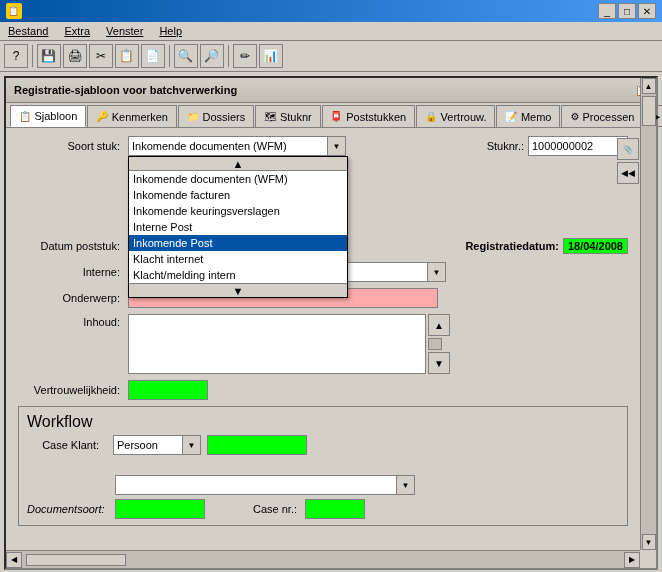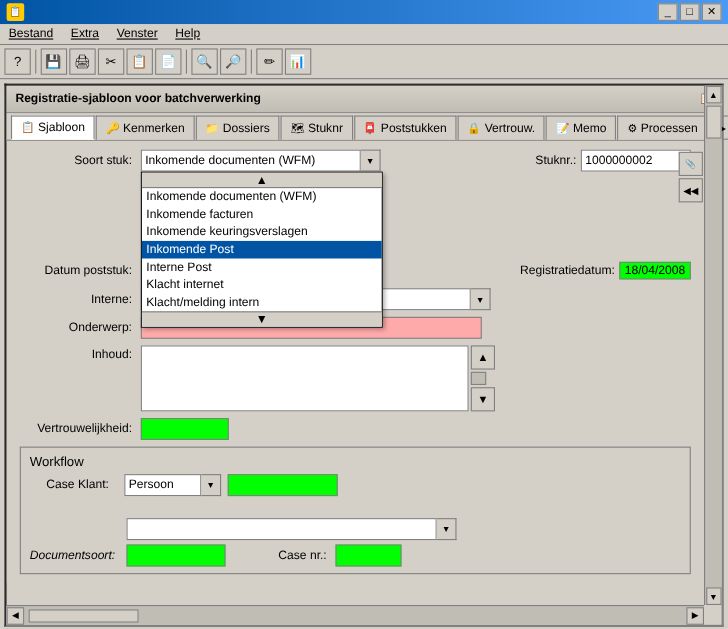--- a/index.html
+++ b/index.html
@@ -174,21 +174,21 @@
       resize: none;
     }
 
     .workflow-group {
       border: 1px solid #808080;
       padding: 6px 8px;
       margin-top: 4px;
       background: #d4d0c8;
     }
     .workflow-title {
-      font-size: 12px;
+      font-size: 16px;
       margin-bottom: 4px;
     }
 
     .main-content {
       margin-right: 16px;
       overflow: hidden;
     }
     .select-arrow {
       width: 18px; height: 20px;
       background: #d4d0c8;
@@ -310,41 +310,41 @@
           <div class="dropdown-container" style="display:flex; width:220px;">
             <input type="text" class="input-text" style="width: 200px;" value="Inkomende documenten (WFM)">
             <div class="select-arrow">▼</div>
           </div>
 
           <div class="dropdown-box">
             <div style="background:#d4d0c8; border-bottom:1px solid #808080; height:14px; display:flex; align-items:center; justify-content:center; cursor:pointer;">▲</div>
             <div class="dropdown-item">Inkomende documenten (WFM)</div>
             <div class="dropdown-item">Inkomende facturen</div>
             <div class="dropdown-item">Inkomende keuringsverslagen</div>
+            <div class="dropdown-item">Interne Post</div>
             <div class="dropdown-item selected">Inkomende Post</div>
-            <div class="dropdown-item">Interne Post</div>
             <div class="dropdown-item">Klacht internet</div>
             <div class="dropdown-item">Klacht/melding intern</div>
             <div style="background:#d4d0c8; border-top:1px solid #808080; height:14px; display:flex; align-items:center; justify-content:center; cursor:pointer;">▼</div>
           </div>
         </div>
 
         <div style="margin-left:16px; display:flex; align-items:center; gap:4px;">
           <span>Stuknr.:</span>
           <input type="text" class="input-text" style="width: 100px;" value="1000000002">
         </div>
       </div>
 
       <div class="form-row" style="margin-top: 80px;">
         <div class="form-label">Datum poststuk:</div>
         <div class="form-control" style="display:flex; gap:4px;">
           <input type="text" class="input-text" style="width: 80px;">
         </div>
 
-        <div style="margin-left:8px; display:flex; align-items:center; gap:4px;">
+        <div style="margin-left:8px; display:flex; align-items:center; gap:4px;font-weight:bold;">
           <span>Registratiedatum:</span>
           <span class="regdate-value">18/04/2008</span>
         </div>
       </div>
 
       <div class="form-row">
         <div class="form-label">Interne:</div>
         <div class="form-control" style="display:flex;">
           <input type="text" class="input-text" style="width: 300px;">
           <div class="select-arrow" style="height:20px;">▼</div>

